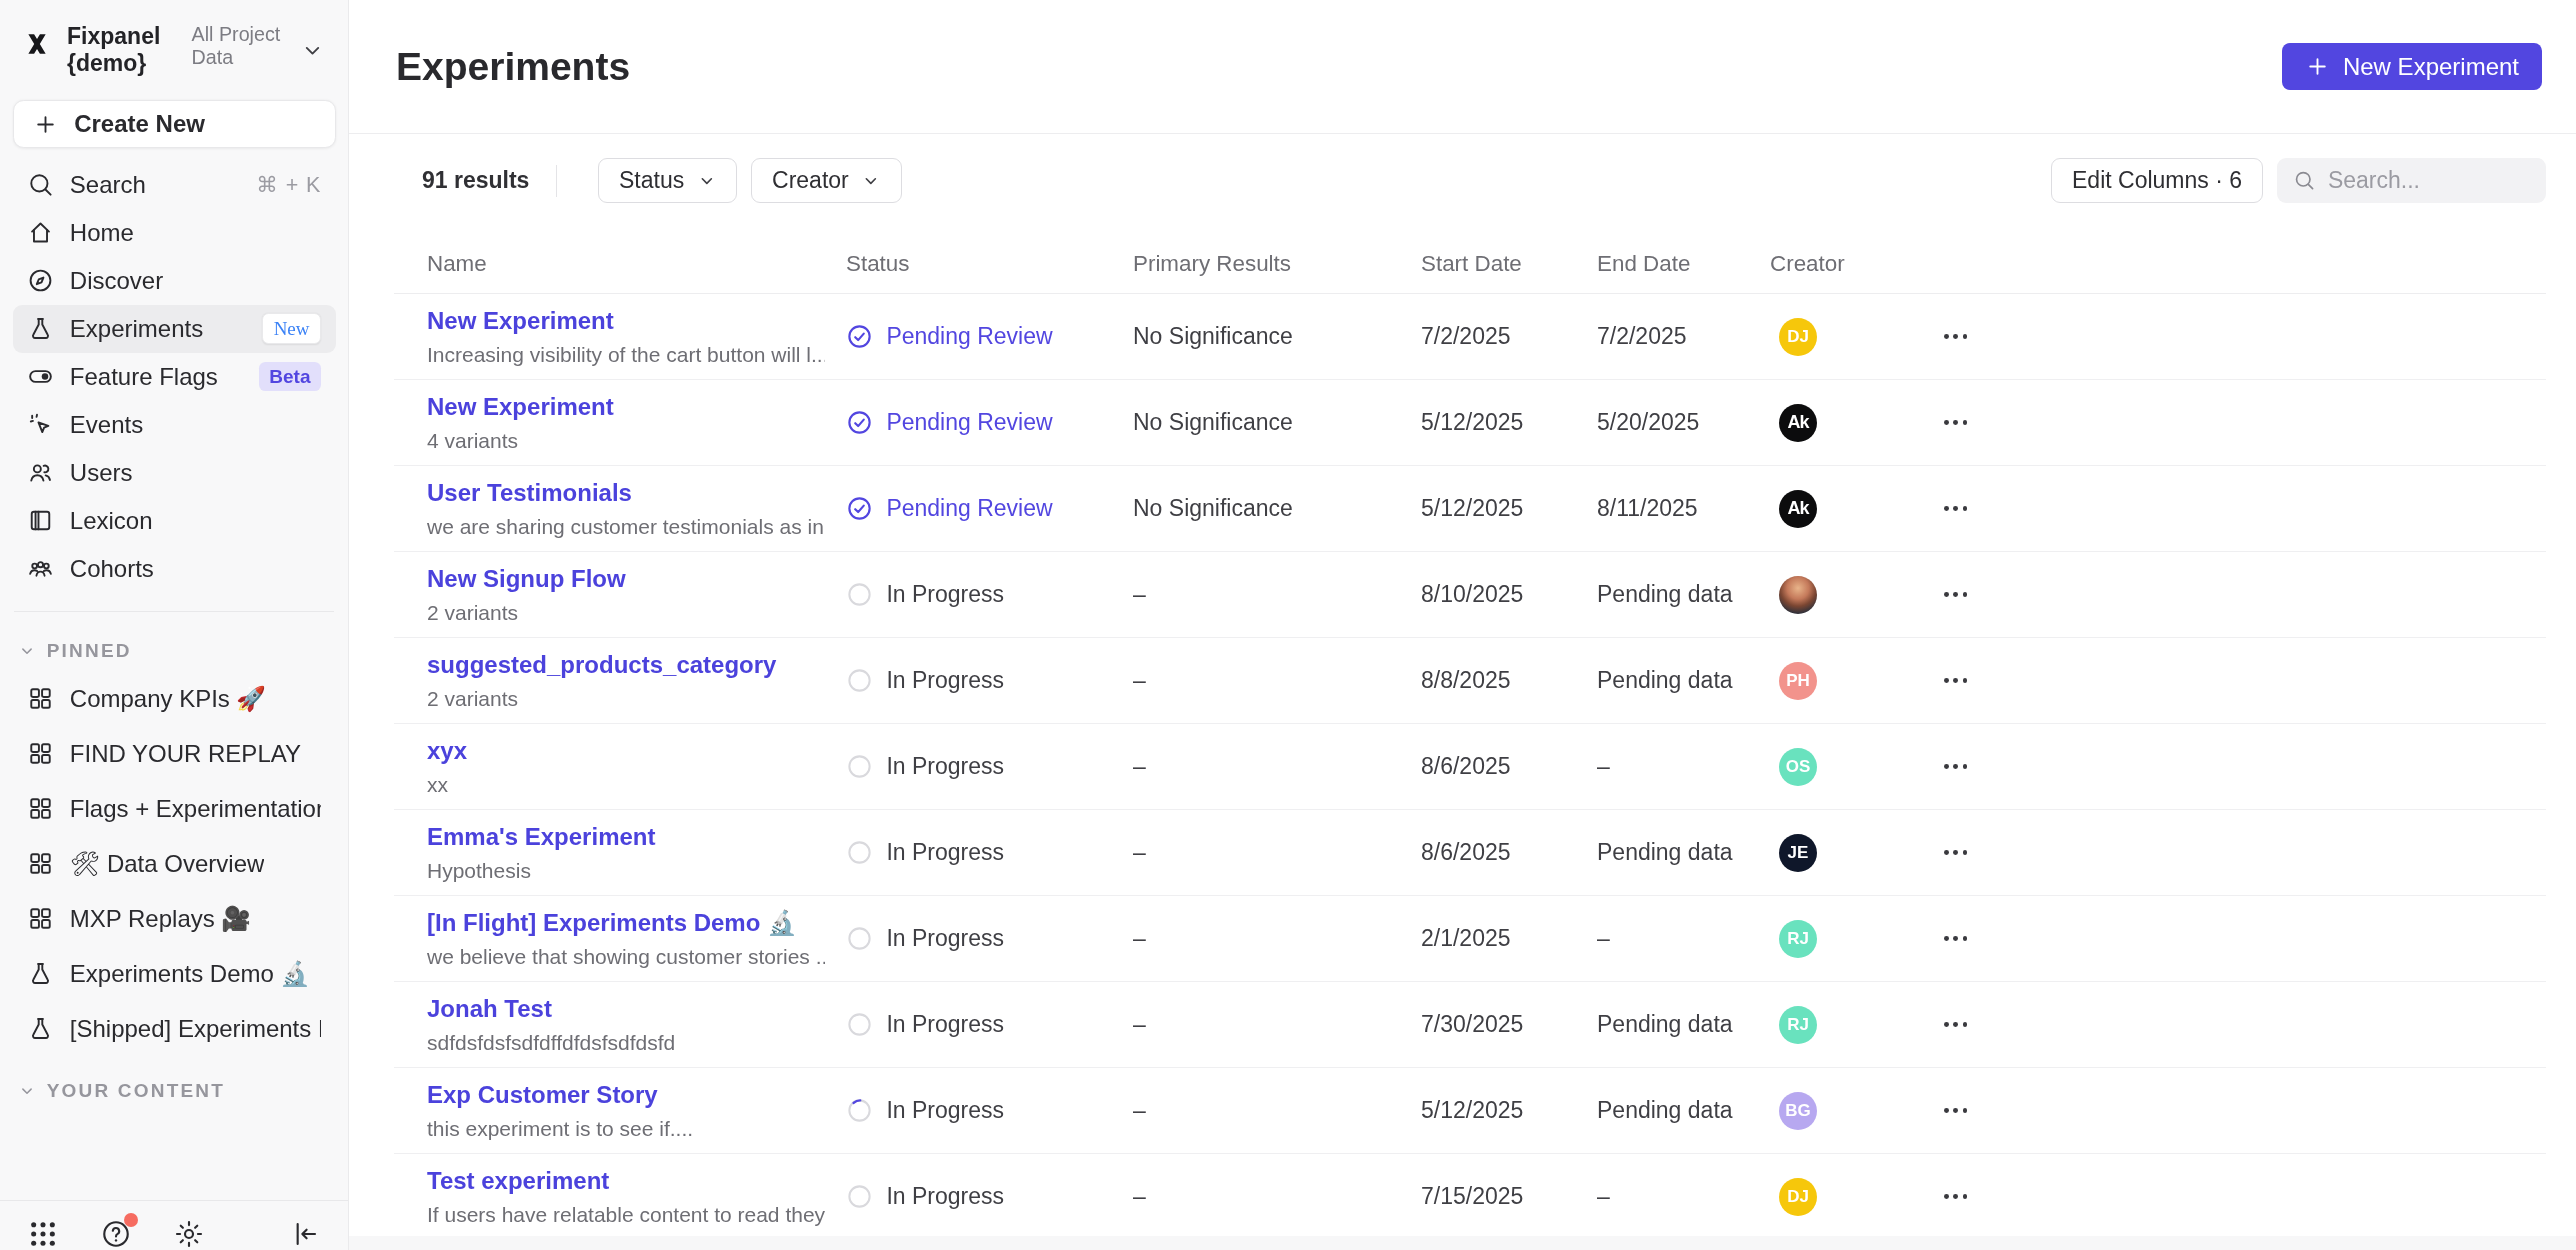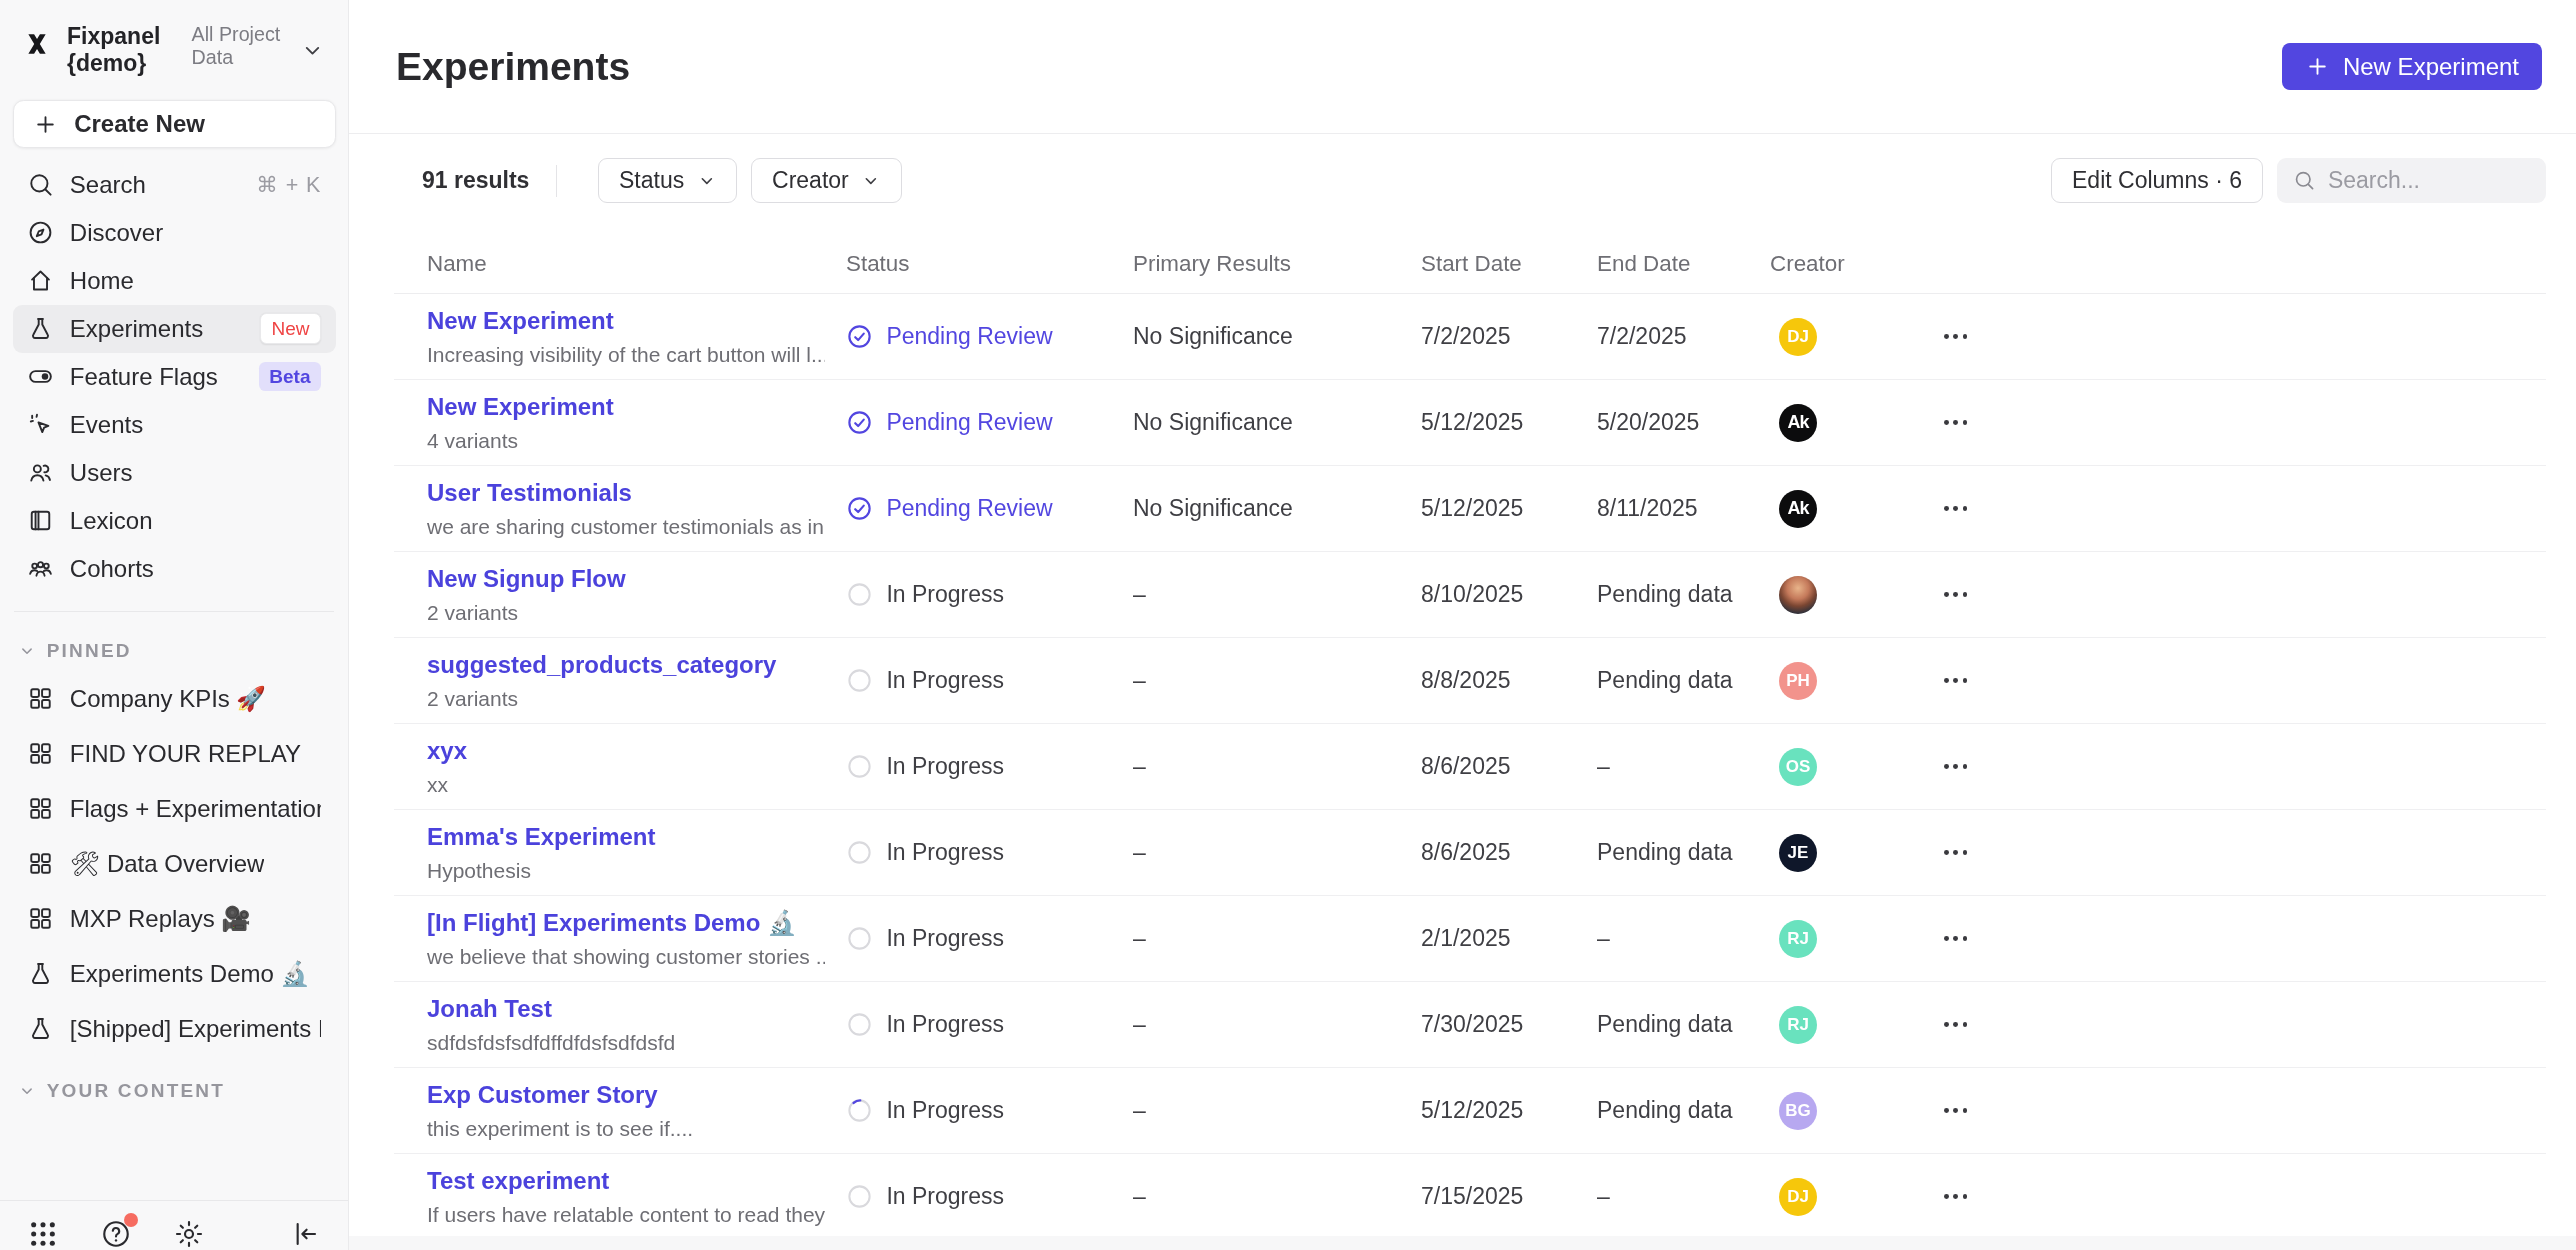--- a/index.html
+++ b/index.html
@@ -28,21 +28,21 @@
   .create-btn .icon { width:25px; height:25px; }
   .nav, .section-items { padding:3.6px 12.5px 0 12.5px; }
   .nav-item { height:48px; display:flex; align-items:center; gap:16px; padding:0 14.3px;
               border-radius:9px; font-size:24px; color:#2a2a2e; cursor:pointer; }
   .section-items .nav-item { height:55px; }
   .nav-item .icon { width:27px; height:27px; color:#2a2a2e; flex:none; }
   .nav-item.selected { background:#ececee; }
   .nav-item .label { white-space:nowrap; overflow:hidden; }
   .shortcut { margin-left:auto; color:#9b9ba2; font-size:21.5px; letter-spacing:0.9px; }
   .badge { margin-left:auto; font-size:19px; padding:3.6px 10.7px; border-radius:6.3px; flex:none; }
-  .badge.new { background:#fff; color:#ef4444; border:0.9px solid #e9e9eb; box-shadow:0 0.9px 1.8px rgba(0,0,0,.08); }
+  .badge.new { background:#fff; color:#3b82f6; border:0.9px solid #e9e9eb; box-shadow:0 0.9px 1.8px rgba(0,0,0,.08);font-family:Liberation Serif, serif; }
   .badge.beta { background:#e2dffb; color:#5246e0; font-weight:700; }
   .side-divider { height:0.9px; background:#e8e8ea; margin:18px 14.3px 5.4px 14.3px; }
   .section { margin-top:12.5px; }
   .section-title { display:flex; align-items:center; gap:10.7px; color:#96969d; font-size:19px;
                    letter-spacing:2.2px; font-weight:700; padding:10.7px 18px 5.4px 18px; cursor:pointer; }
   .section-title .chev { width:18px; height:18px; color:#96969d; }
   .side-foot { margin-top:auto; border-top:0.9px solid #e8e8ea; display:flex; align-items:center;
                gap:41px; padding:16px 27px 0 27px; height:50px; }
   .foot-icon { width:32px; height:32px; color:#2a2a2e; position:relative; cursor:pointer; flex:none; }
   .foot-icon.has-dot::after { content:""; position:absolute; top:-4.5px; right:-6.3px; width:14.3px; height:14.3px;
@@ -139,36 +139,36 @@
             </svg>
           </span>
     <span class="label">Search</span>
     <span class="shortcut">⌘ + K</span>
 
   </div>
 
   <div class="nav-item">
     <span class="icon">
             <svg viewBox="0 0 24 24" fill="none" stroke="currentColor" stroke-width="1.7" stroke-linecap="round" stroke-linejoin="round">
+              <path d="M4.5 11.2L12 4l7.5 7.2"></path>
+              <path d="M6.2 9.8V20h11.6V9.8"></path>
+            </svg>
+          </span>
+    <span class="label">Home</span>
+
+  </div>
+
+  <div class="nav-item">
+    <span class="icon">
+            <svg viewBox="0 0 24 24" fill="none" stroke="currentColor" stroke-width="1.7" stroke-linecap="round" stroke-linejoin="round">
               <circle cx="12" cy="12" r="8.8"></circle>
               <path d="M14.6 9.4l-1.7 4.2-4.2 1.7 1.7-4.2z"></path>
             </svg>
           </span>
     <span class="label">Discover</span>
-
-  </div>
-
-  <div class="nav-item">
-    <span class="icon">
-            <svg viewBox="0 0 24 24" fill="none" stroke="currentColor" stroke-width="1.7" stroke-linecap="round" stroke-linejoin="round">
-              <path d="M4.5 11.2L12 4l7.5 7.2"></path>
-              <path d="M6.2 9.8V20h11.6V9.8"></path>
-            </svg>
-          </span>
-    <span class="label">Home</span>
 
   </div>
 
   <div class="nav-item selected">
     <span class="icon">
             <svg viewBox="0 0 24 24" fill="none" stroke="currentColor" stroke-width="1.7" stroke-linecap="round" stroke-linejoin="round">
               <path d="M9.8 3.5h4.4M10.4 3.5v4.9L5.6 17.6a1.9 1.9 0 0 0 1.7 2.9h9.4a1.9 1.9 0 0 0 1.7-2.9L13.6 8.4V3.5"></path>
             </svg>
           </span>
     <span class="label">Experiments</span>

